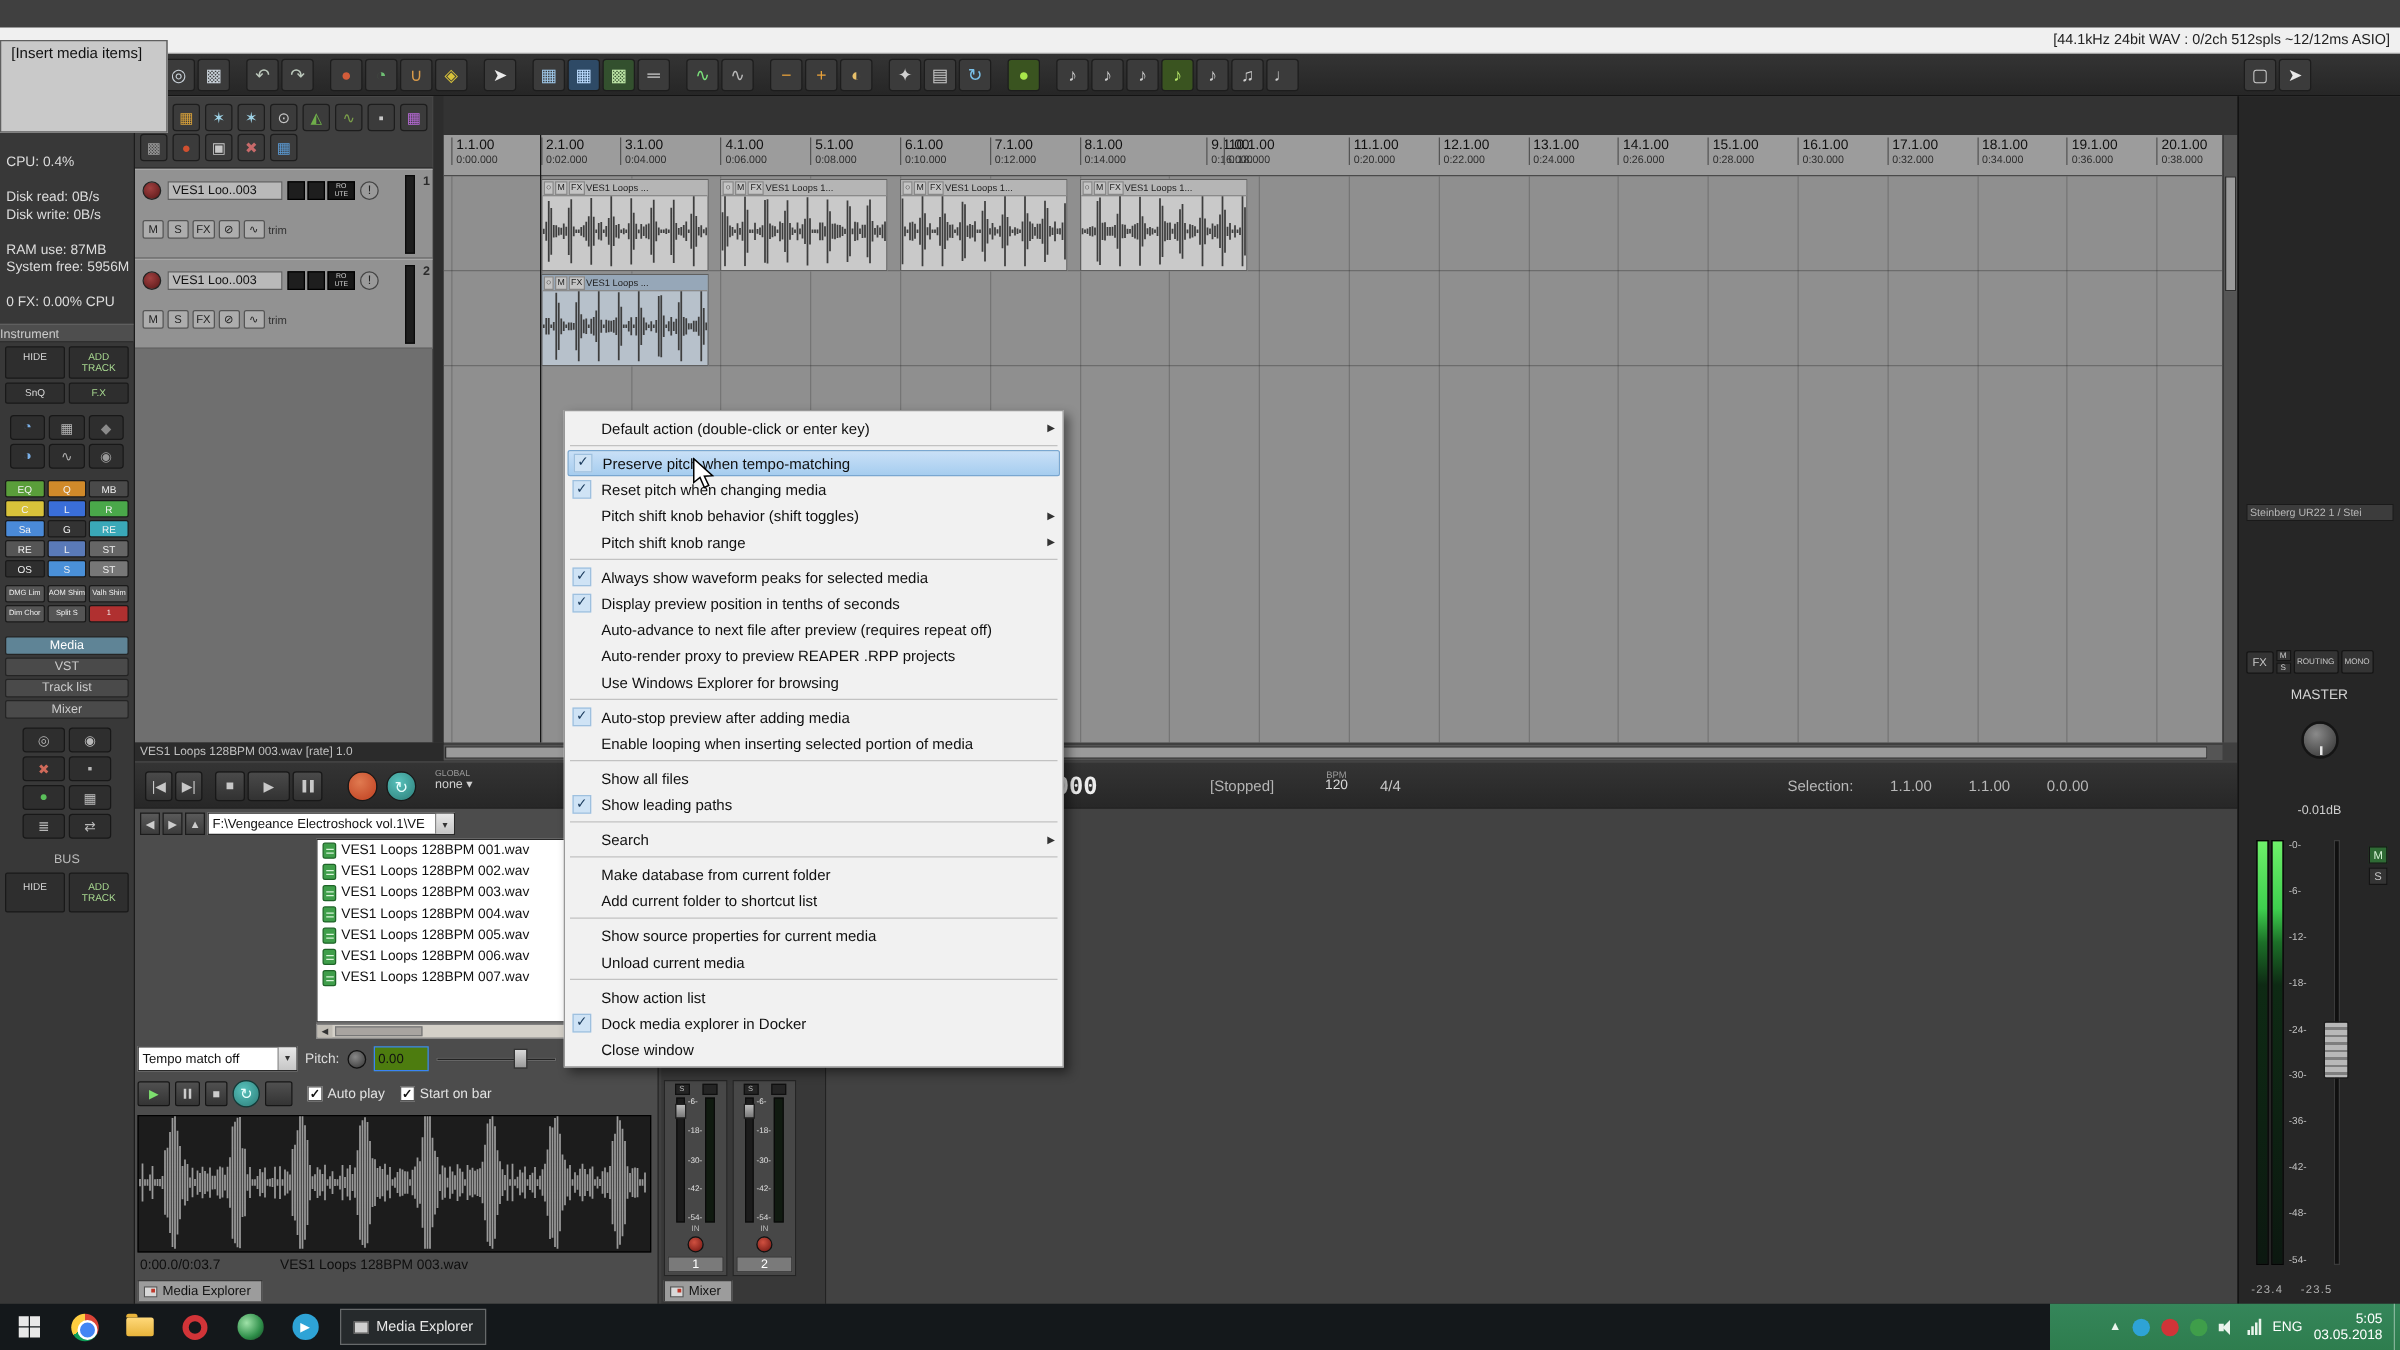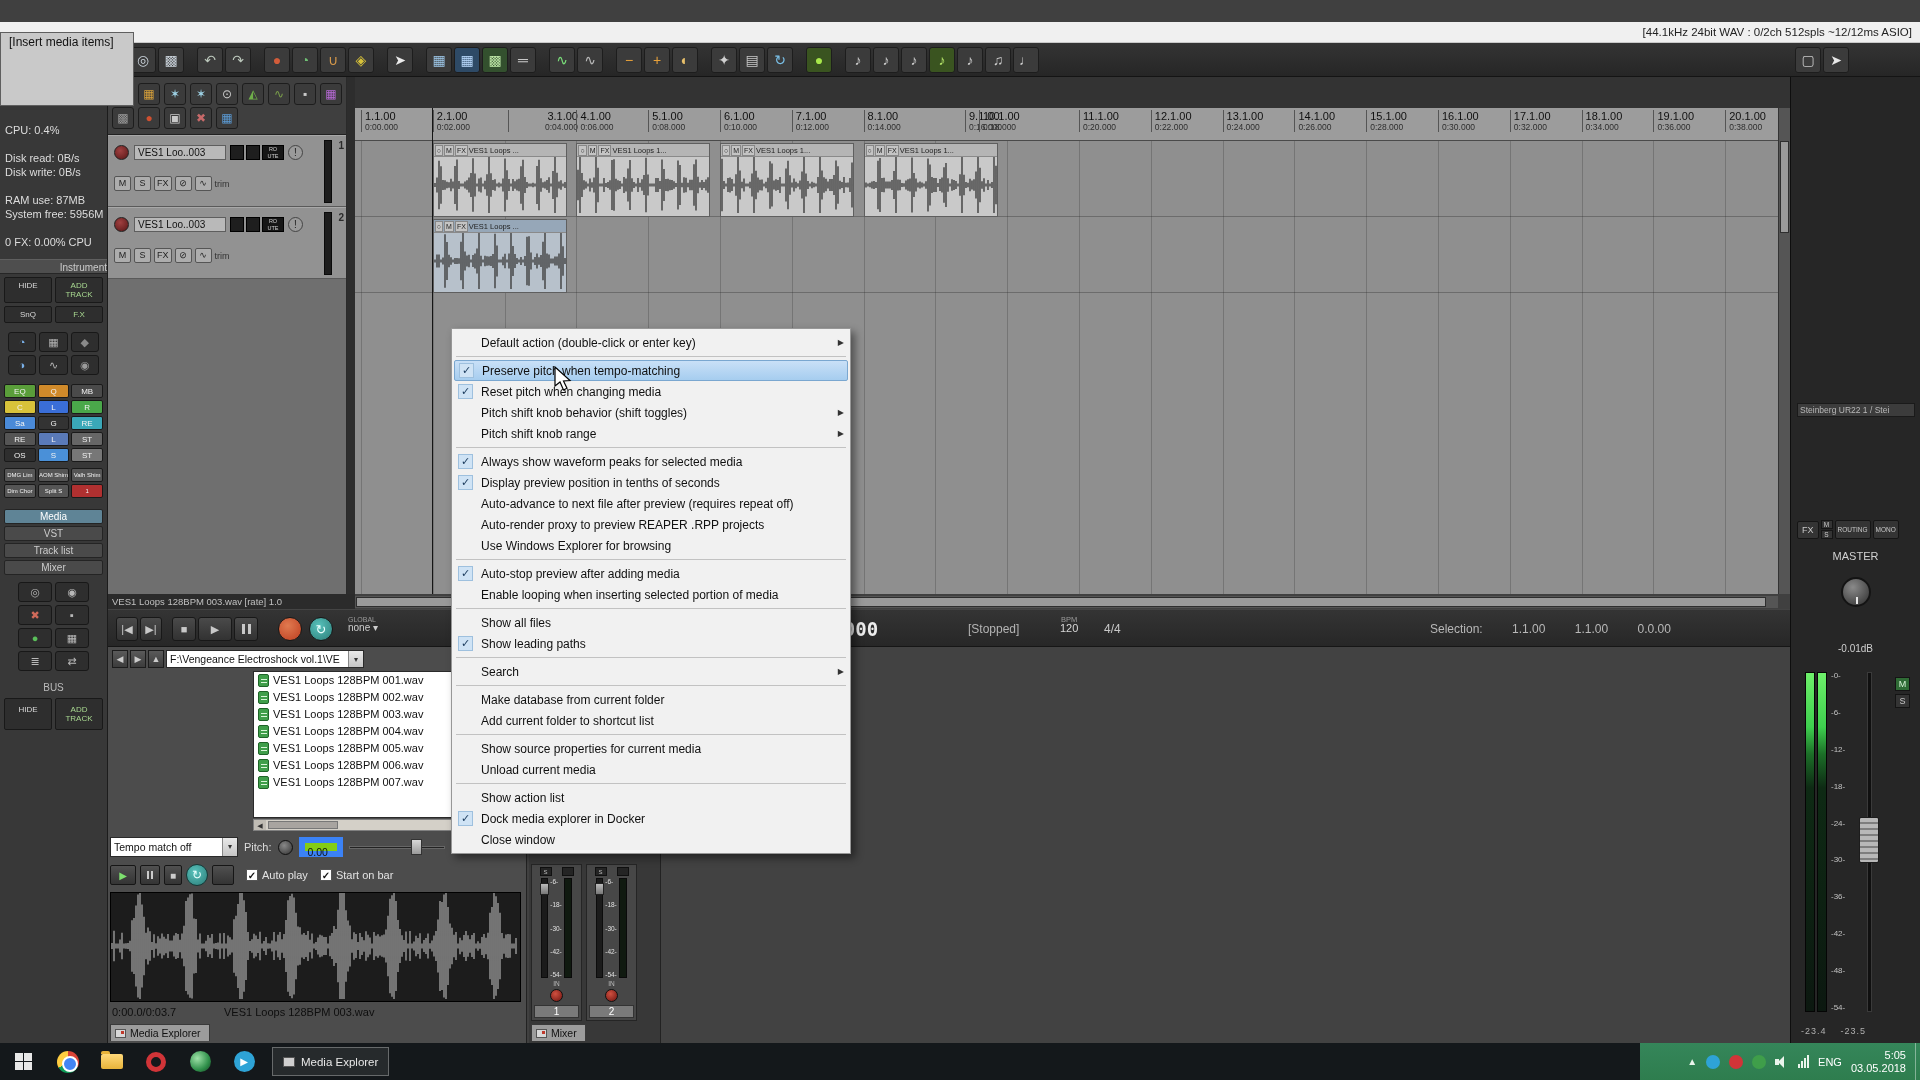--- a/index.html
+++ b/index.html
@@ -23,21 +23,21 @@
 
 #toolbar{position:absolute;left:0;top:43px;width:1920px;height:34px;background:linear-gradient(#343434,#262626);border-bottom:1px solid #141414;display:flex;align-items:center;padding-left:6px}
 .tb-icon{width:26px;height:26px;margin:0 1px;background:#3b3b3b;border:1px solid #1d1d1d;border-radius:3px;display:flex;align-items:center;justify-content:center;font-size:14px;color:#c8c8c8;flex:0 0 auto}
 .tb-icon.tsep{width:9px;background:none;border:none}
 .tb-icon.sm{width:22px;height:22px;font-size:12px}
 #toolbar-right{position:absolute;right:70px;top:47px;display:flex}
 
 #sidebar{position:absolute;left:0;top:77px;width:108px;height:966px;background:#383838;border-right:1px solid #1c1c1c;color:#ddd;font-size:11px;overflow:hidden}
 #stats{padding:4px 4px 0 5px;line-height:14px;white-space:pre}
 #stats div{min-height:14px}
-.panel-h{margin-top:10px;background:#4e4e4e;border-top:1px solid #5f5f5f;border-bottom:1px solid #262626;text-align:right;font-size:10px;color:#ccc;height:15px;line-height:15px}
+.panel-h{margin-top:10px;background:#4e4e4e;border-top:1px solid #5f5f5f;border-bottom:1px solid #262626;text-align:left;font-size:10px;color:#ccc;height:15px;line-height:15px}
 #inst-body{padding:3px 4px;display:grid;grid-template-columns:1fr 1fr;gap:3px}
 .sb-btn{background:#2e2e2e;border:1px solid #191919;border-radius:2px;color:#d8d8d8;font-size:8px;text-align:center;padding:3px 1px;line-height:9px}
 .sb-btn.grn{color:#a8d890}
 #fx-icons,#tool-icons{display:grid;grid-template-columns:repeat(3,1fr);gap:3px;padding:6px 8px}
 #tool-icons{grid-template-columns:repeat(2,1fr);padding:5px 18px}
 .mini-ic{height:20px;background:#2e2e2e;border:1px solid #181818;border-radius:3px;display:flex;align-items:center;justify-content:center;font-size:11px;color:#b8b8b8}
 #tiles,#tiny-tiles{display:grid;grid-template-columns:repeat(3,1fr);gap:2px;padding:3px 4px}
 .tile{height:14px;border-radius:2px;border:1px solid #1a1a1a;font-size:8px;color:#f2f2f2;display:flex;align-items:center;justify-content:center;overflow:hidden}
 .tile.tiny{font-size:6px;line-height:6px;text-align:center}
 #side-tabs{display:flex;flex-direction:column;gap:2px;padding:8px 4px 2px 4px}
@@ -113,21 +113,21 @@
 #me-hscroll{position:absolute;left:145px;top:172px;width:274px;height:12px;background:#d4d0c8;border:1px solid #808080;display:flex}
 #me-hscroll .arr{width:12px;background:#c0bcb4;font-size:7px;color:#333;text-align:center;line-height:11px}
 #me-hscroll .tr{flex:1;position:relative}
 #me-hscroll .th{position:absolute;left:2px;top:1px;width:70px;height:8px;background:#a8a4a0;border:1px solid #777}
 #me-tempo{position:absolute;left:2px;top:189px;width:100%;height:22px;display:flex;align-items:center;gap:6px}
 #tempo-combo{width:128px;height:20px;background:#fff;border:1px solid #2a2a2a;font-size:10.5px;color:#111;display:flex;align-items:center}
 #tempo-combo .ptext{flex:1;padding-left:3px}
 #tempo-combo .parrow{width:15px;height:18px;background:linear-gradient(#e8e8e8,#c6c6c6);border-left:1px solid #888;font-size:8px;color:#333;text-align:center;line-height:17px}
 #me-tempo .plabel{font-size:11px;color:#ddd}
 #pitch-knob{width:15px;height:15px;border-radius:50%;background:radial-gradient(circle at 40% 35%,#888,#333);border:1px solid #111}
-#pitch-val{width:44px;height:20px;background:#84cc16;border:6px solid #3b82f6;color:#111;font-size:10.5px;line-height:18px;padding-left:3px}
+#pitch-val{width:44px;height:20px;background:#4d7c0f;border:1px solid #3b82f6;color:#111;font-size:10.5px;line-height:18px;padding-left:3px}
 #me-slider{position:relative;width:96px;height:16px}
 #me-slider .groove{position:absolute;left:0;top:7px;width:100%;height:3px;background:#222;border:1px solid #666}
 #me-slider .sthumb{position:absolute;left:62px;top:0;width:11px;height:16px;background:linear-gradient(#d8d8d8,#9a9a9a);border:1px solid #333}
 #me-ctrl{position:absolute;left:2px;top:216px;width:100%;height:24px;display:flex;align-items:center;gap:4px}
 .me-pbtn{height:20px;background:linear-gradient(#505050,#343434);border:1px solid #161616;border-radius:2px;color:#ccc;display:flex;align-items:center;justify-content:center;font-size:10px}
 .me-play{color:#7ddf6e;width:26px}
 .me-pause{width:20px}.me-stop{width:18px}
 .me-loop{width:22px;height:22px;border-radius:50%;background:radial-gradient(circle at 40% 35%,#58c2bc,#2c7d78);border:1px solid #143a38;color:#eafffd;font-size:12px;display:flex;align-items:center;justify-content:center}
 .me-small{width:22px;height:20px}
 .me-cb{display:flex;align-items:center;gap:4px;font-size:11px;color:#e2e2e2;margin-left:8px}
@@ -436,21 +436,21 @@
         <span class="r-marker" style="left: 6px;">
           <span class="beat">1.1.00</span>
           <span class="rtime">0:00.000</span>
         </span>
 
         <span class="r-marker" style="left: 77.8px;">
           <span class="beat">2.1.00</span>
           <span class="rtime">0:02.000</span>
         </span>
 
-        <span class="r-marker" style="left: 153px; text-align: right;">
+        <span class="r-marker" style="left: 141px;">
           <span class="beat">3.1.00</span>
           <span class="rtime">0:04.000</span>
         </span>
 
         <span class="r-marker" style="left: 221.4px;">
           <span class="beat">4.1.00</span>
           <span class="rtime">0:06.000</span>
         </span>
 
         <span class="r-marker" style="left: 293.2px;">

